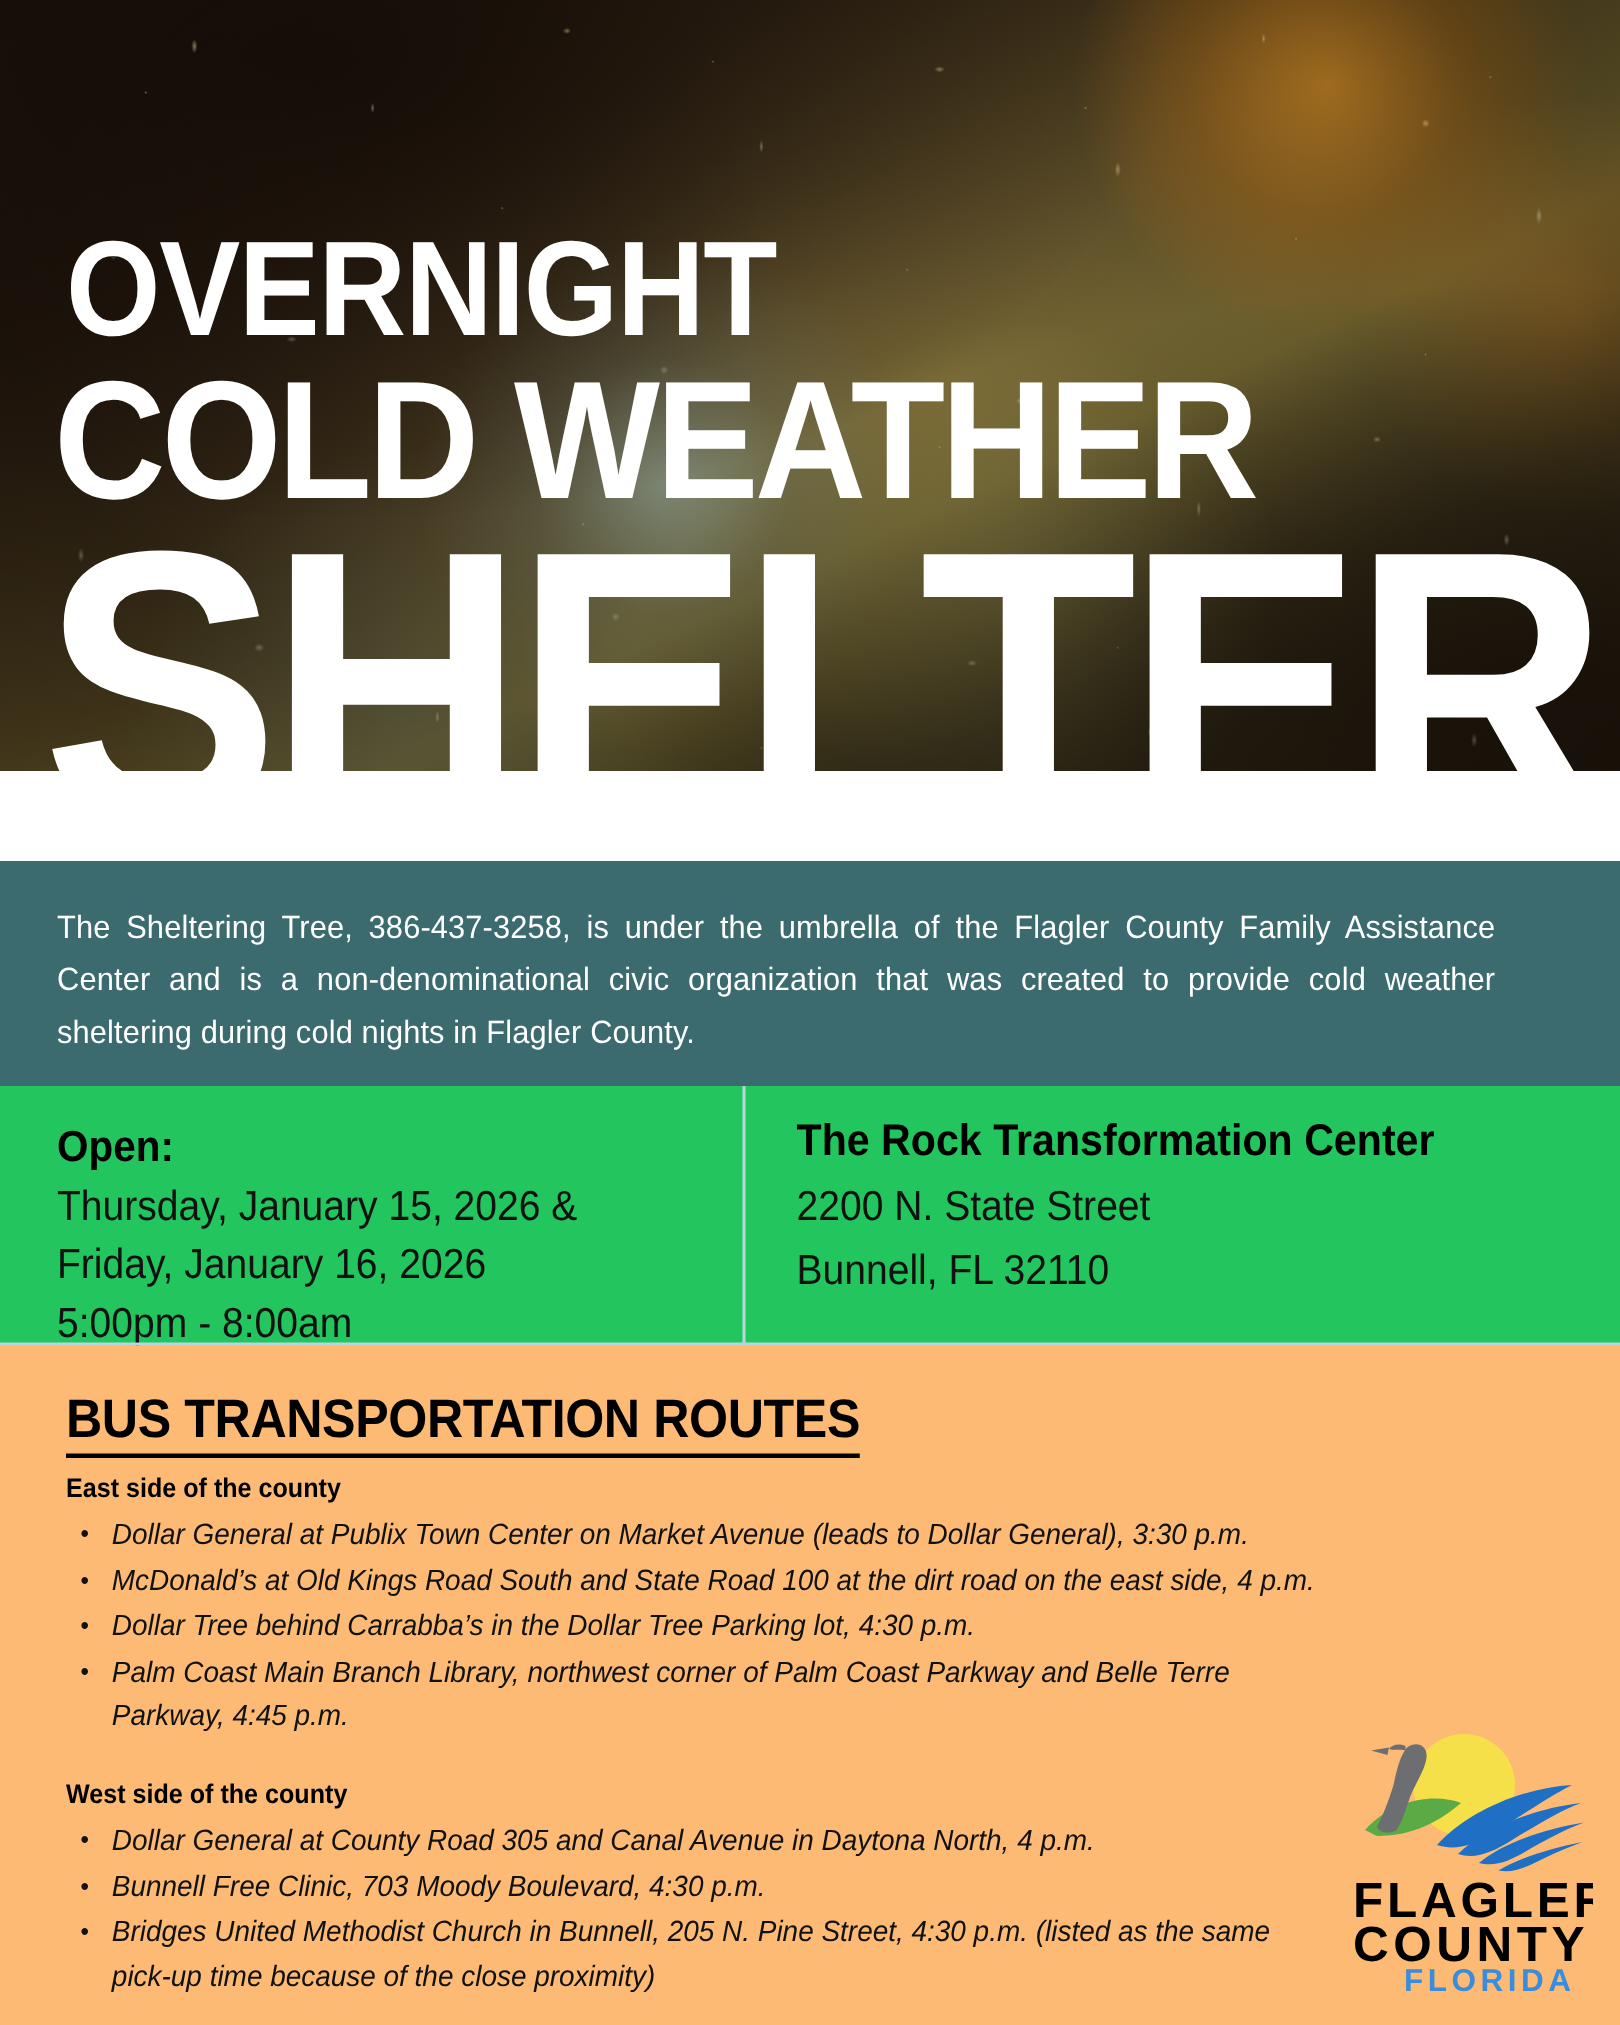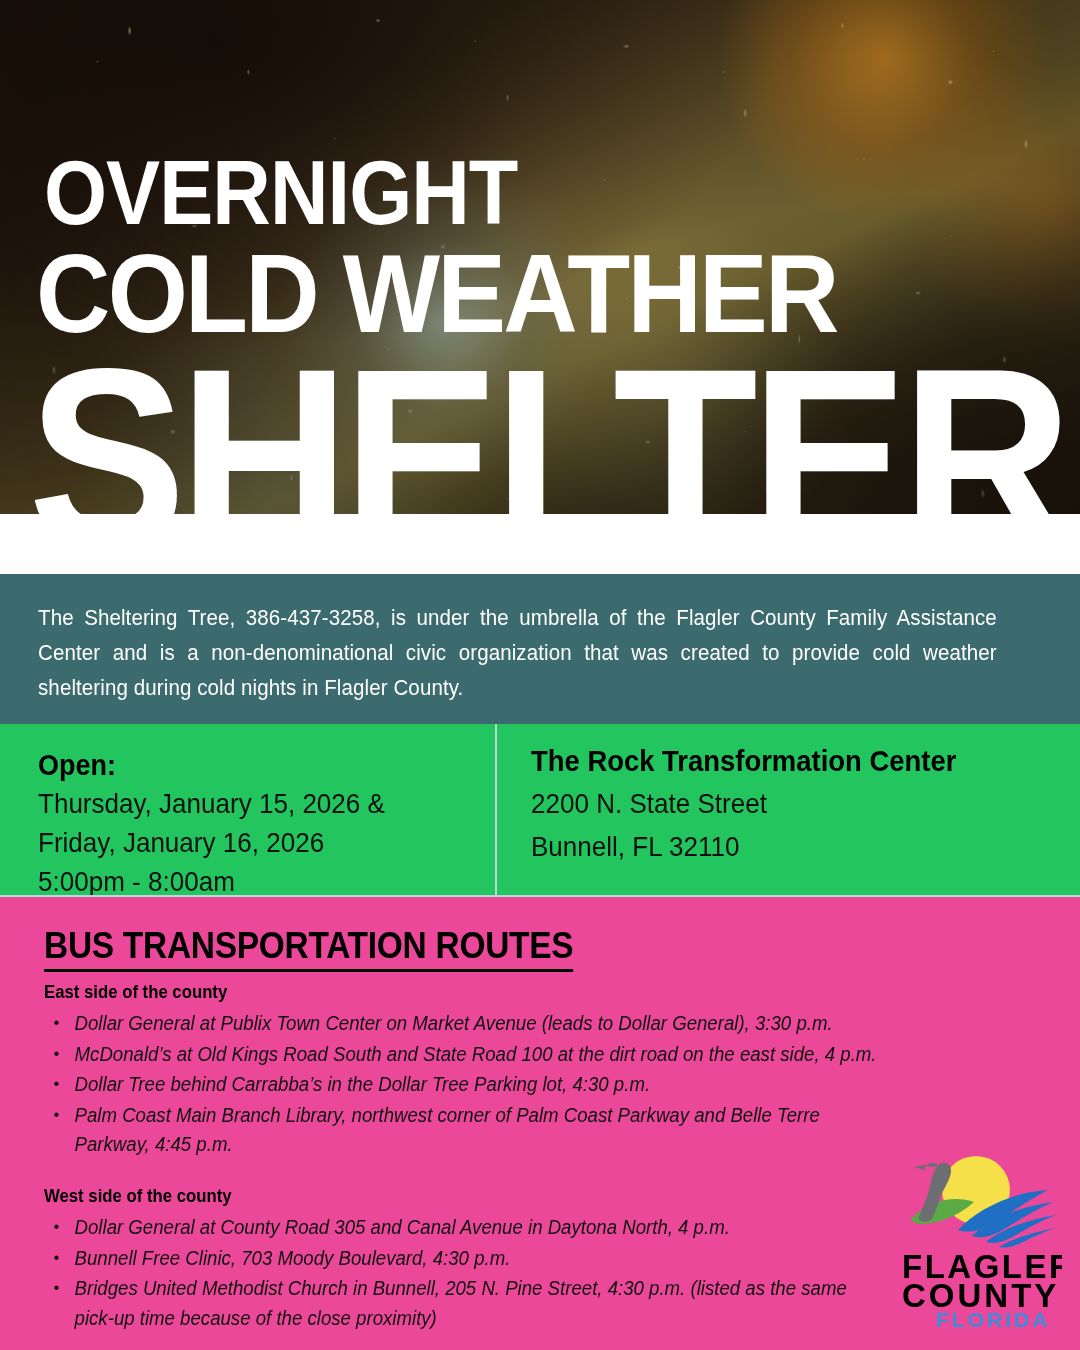--- a/index.html
+++ b/index.html
@@ -101,21 +101,21 @@
   .open-lbl{font-family:"Liberation Sans",sans-serif;font-weight:700;font-size:29px;color:#000;
      line-height:38px;transform:scaleX(.93);transform-origin:left top;white-space:nowrap;}
   .open-line{font-family:"Liberation Sans",sans-serif;font-weight:400;font-size:28px;color:#111;
      line-height:39px;transform:scaleX(.93);transform-origin:left top;white-space:nowrap;}
   .addr-title{font-family:"Liberation Sans",sans-serif;font-weight:700;font-size:29.5px;color:#000;
      line-height:42px;transform:scaleX(.93);transform-origin:left top;white-space:nowrap;}
   .addr-line{font-family:"Liberation Sans",sans-serif;font-weight:400;font-size:28px;color:#111;
      line-height:43px;transform:scaleX(.93);transform-origin:left top;white-space:nowrap;}
 
   
-  .routes{position:absolute;left:0;top:897px;width:1080px;height:453px;background:#ec4899;}
+  .routes{position:absolute;left:0;top:897px;width:1080px;height:453px;background:#fdba74;}
   .routes-title{position:absolute;left:44px;top:31px;font-family:"Liberation Sans",sans-serif;
      font-weight:700;font-size:36px;color:#000;line-height:1;letter-spacing:-.3px;
      transform:scaleX(.93);transform-origin:left top;white-space:nowrap;
      border-bottom:3px solid #000;padding-bottom:5px;}
   .grp{position:absolute;left:44px;width:880px;}
   .grp-east{top:84px;}
   .grp-west{top:288px;}
   .grp h4{margin:0 0 6px 0;font-family:"Liberation Sans",sans-serif;font-weight:700;font-size:18px;
      color:#000;line-height:22px;transform:scaleX(.93);transform-origin:left top;}
   .grp ul{margin:0;padding:0;list-style:none;font-style:italic;}

